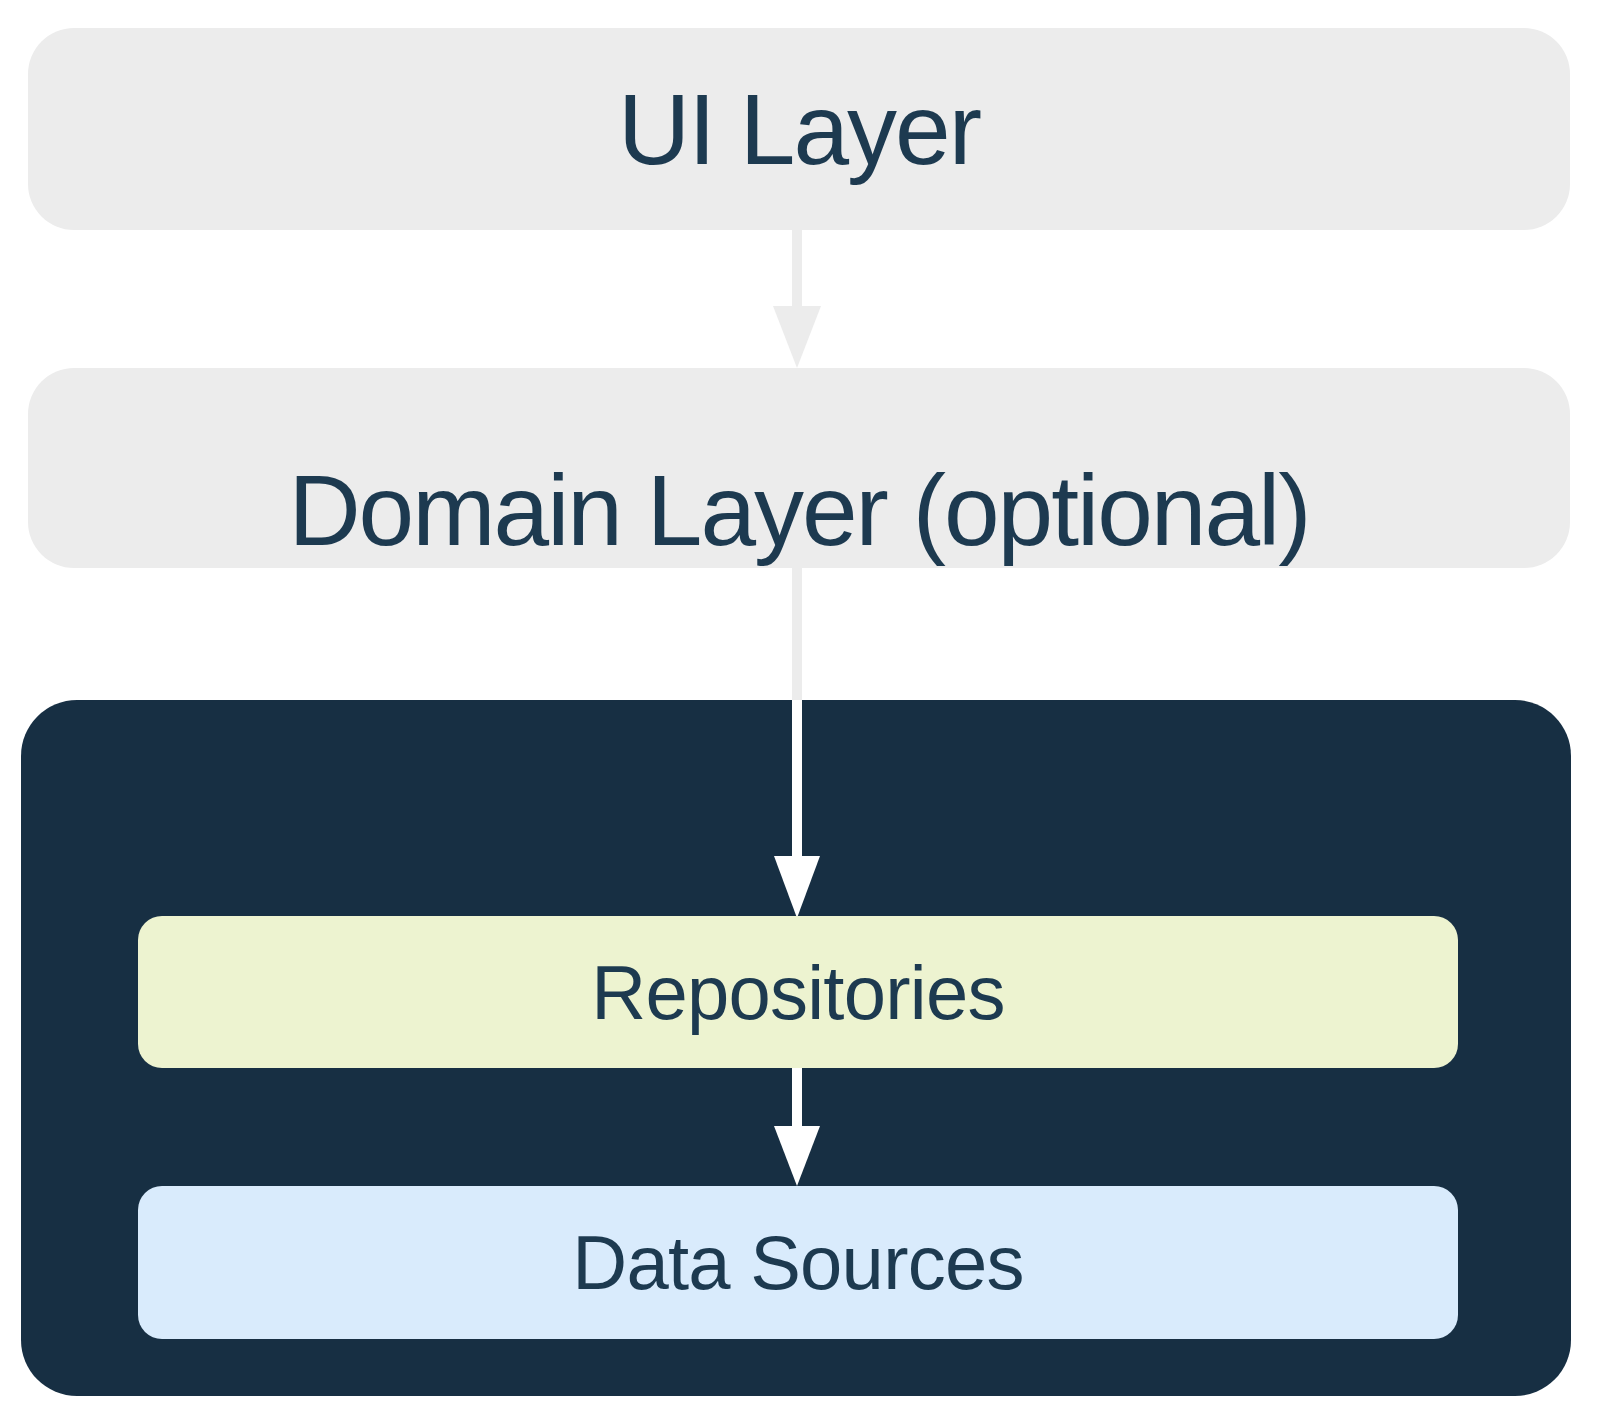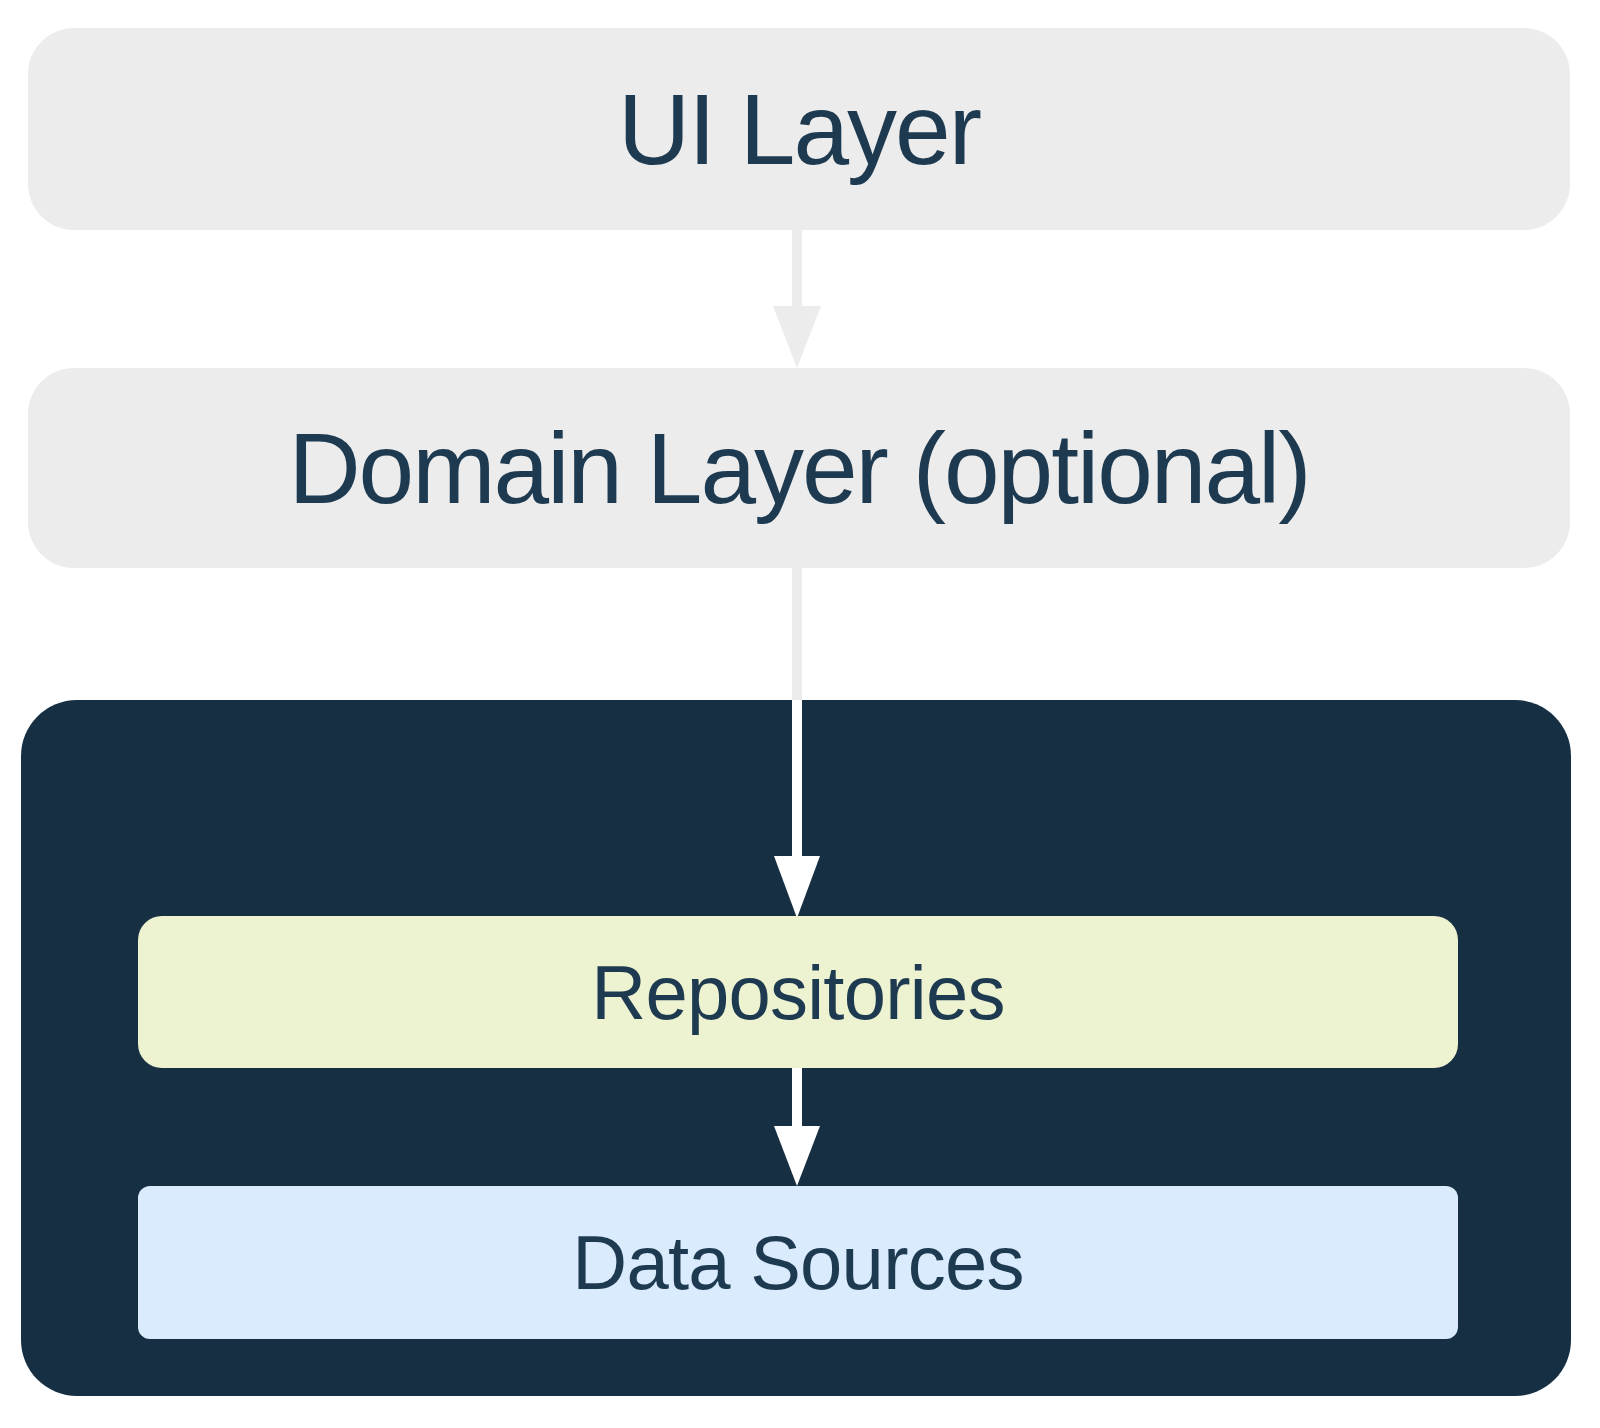--- a/index.html
+++ b/index.html
@@ -35,38 +35,39 @@
     left: 28px; top: 28px;
     width: 1542px; height: 202px;
     background: var(--box-gray);
     border-radius: 46px;
   }
   .box-domain {
     left: 28px; top: 368px;
     width: 1542px; height: 200px;
     background: var(--box-gray);
     border-radius: 46px;
+    align-items: flex-end;
   }
   .box-data {
     left: 21px; top: 700px;
     width: 1550px; height: 696px;
     background: var(--box-dark);
     border-radius: 56px;
   }
   .box-repositories {
     left: 138px; top: 916px;
     width: 1320px; height: 152px;
     background: var(--box-green);
     border-radius: 24px;
   }
   .box-datasources {
     left: 138px; top: 1186px;
     width: 1320px; height: 153px;
     background: var(--box-blue);
-    border-radius: 12px;
+    border-radius: 24px;
   }
   .title-text {
     font-size: 100px;
     font-weight: 300;
     letter-spacing: -0.02em;
     color: var(--text-navy);
     white-space: nowrap;
   }
   .inner-text {
     font-size: 76px;

